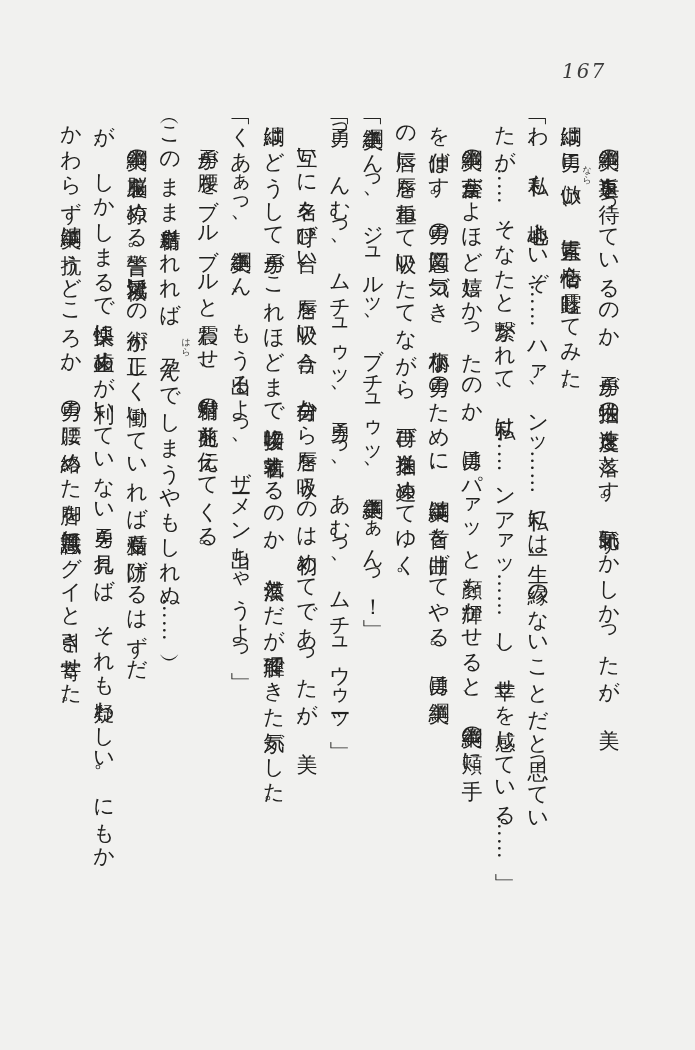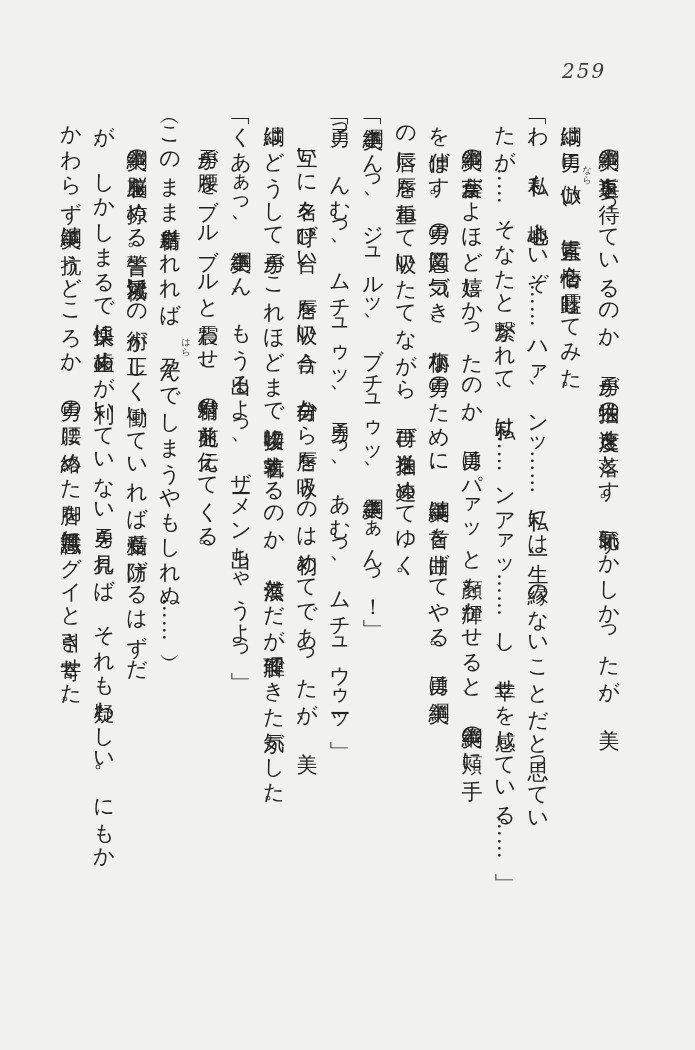--- a/index.html
+++ b/index.html
@@ -53,21 +53,21 @@
   rt {
     font-size: 9px;
     letter-spacing: 0;
     color: #3a3a38;
   }
 </style>
 </head>
 <body>
 
 <div class="page">
-  <div class="page-number">259</div>
+  <div class="page-number">167</div>
   <div class="text-area">
     <p class="col">　美綱の返事を待っているのか、勇が抽送の速度を落とす。気恥ずかしかったが、美</p>
     <p class="col">綱は勇に<ruby>倣<rt>なら</rt></ruby>い、素直に心情を吐露してみた。</p>
     <p class="col">「わ、私も、心地よいぞ……ハァ、ンッ……私には一生、縁のないことだと思ってい</p>
     <p class="col">たが……そなたと繋がれて、私は……ンアァッ……し、幸せを感じている……」</p>
     <p class="col">　美綱の言葉がよほど嬉しかったのか、勇はパァッと顔を輝かせると、美綱の頬に手</p>
     <p class="col">を伸ばす。勇の意図に気づき、小柄な勇のために、美綱は首を曲げてやる。勇は美綱</p>
     <p class="col">の唇に唇を重ねて吸いたてながら、再び抽送を速めてゆく。</p>
     <p class="col">「美綱さんっ、ジュルッ、ブチュゥッ、美綱さぁんっ！」</p>
     <p class="col">「勇っ、んむっ、ムチュゥッ、勇うっ、あむっ、ムチュウゥーッ」</p>

